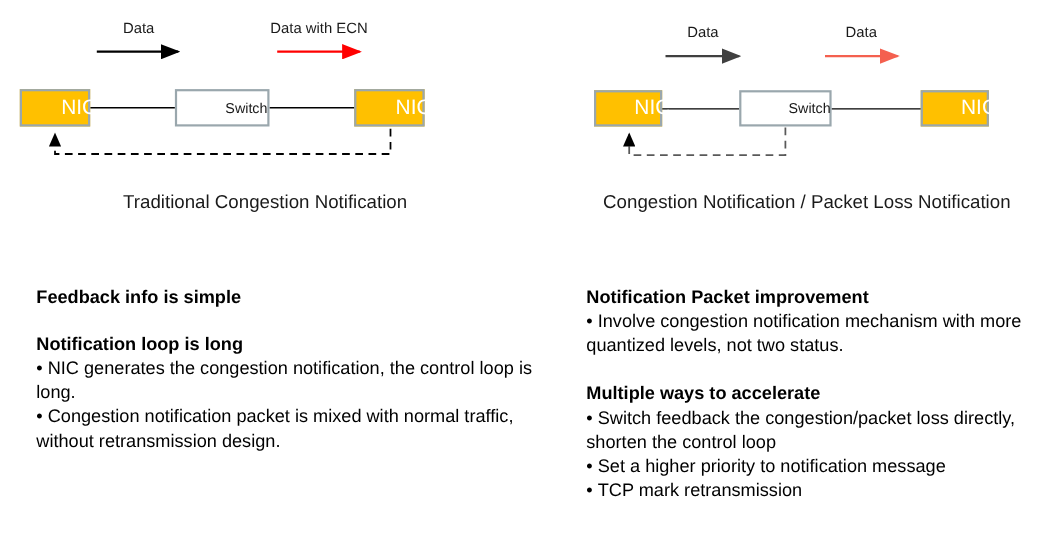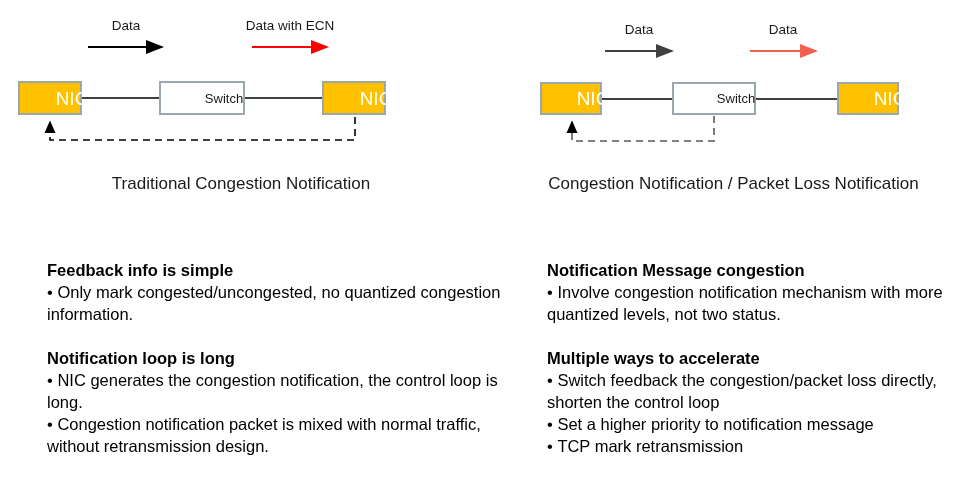--- a/index.html
+++ b/index.html
@@ -74,21 +74,21 @@
     font-size: 17px;
     color: #1a1a1a;
     white-space: nowrap;
     text-align: center;
     padding-left: 16px;
   }
 
   
   .text-area {
     position: absolute;
-    left: 14px;
+    left: 0;
     top: 260px;
     width: 885px;
     height: 239px;
   }
   .text-col {
     position: absolute;
     top: 0;
   }
   #text-col-left  { left: 33px;  width: 465px; }
   #text-col-right { left: 533px; width: 420px; }
@@ -210,38 +210,35 @@
     <div class="caption" style="left:0px; top:174px; width:475px;">Congestion Notification / Packet Loss Notification</div>
   </div>
 </div>
 
 <div class="text-area">
 
   <div class="text-col" id="text-col-left">
 
     <div class="block">
       <div class="block-heading">Feedback info is simple</div>
-      <ul class="bullet-list">
-        <li class="bullet-item">Only mark congested/uncongested, no quantized congestion information.</li>
-      </ul>
     </div>
 
     <div class="block" style="margin-top:22px;">
       <div class="block-heading">Notification loop is long</div>
       <ul class="bullet-list">
         <li class="bullet-item">NIC generates the congestion notification, the control loop is long.</li>
         <li class="bullet-item">Congestion notification packet is mixed with normal traffic, without retransmission design.</li>
       </ul>
     </div>
   </div>
 
   <div class="text-col" id="text-col-right">
 
     <div class="block">
-      <div class="block-heading">Notification Message congestion</div>
+      <div class="block-heading">Notification Packet improvement</div>
       <ul class="bullet-list">
         <li class="bullet-item">Involve congestion notification mechanism with more quantized levels, not two status.</li>
       </ul>
     </div>
 
     <div class="block" style="margin-top:22px;">
       <div class="block-heading">Multiple ways to accelerate</div>
       <ul class="bullet-list">
         <li class="bullet-item">Switch feedback the congestion/packet loss directly, shorten the control loop</li>
         <li class="bullet-item">Set a higher priority to notification message</li>

